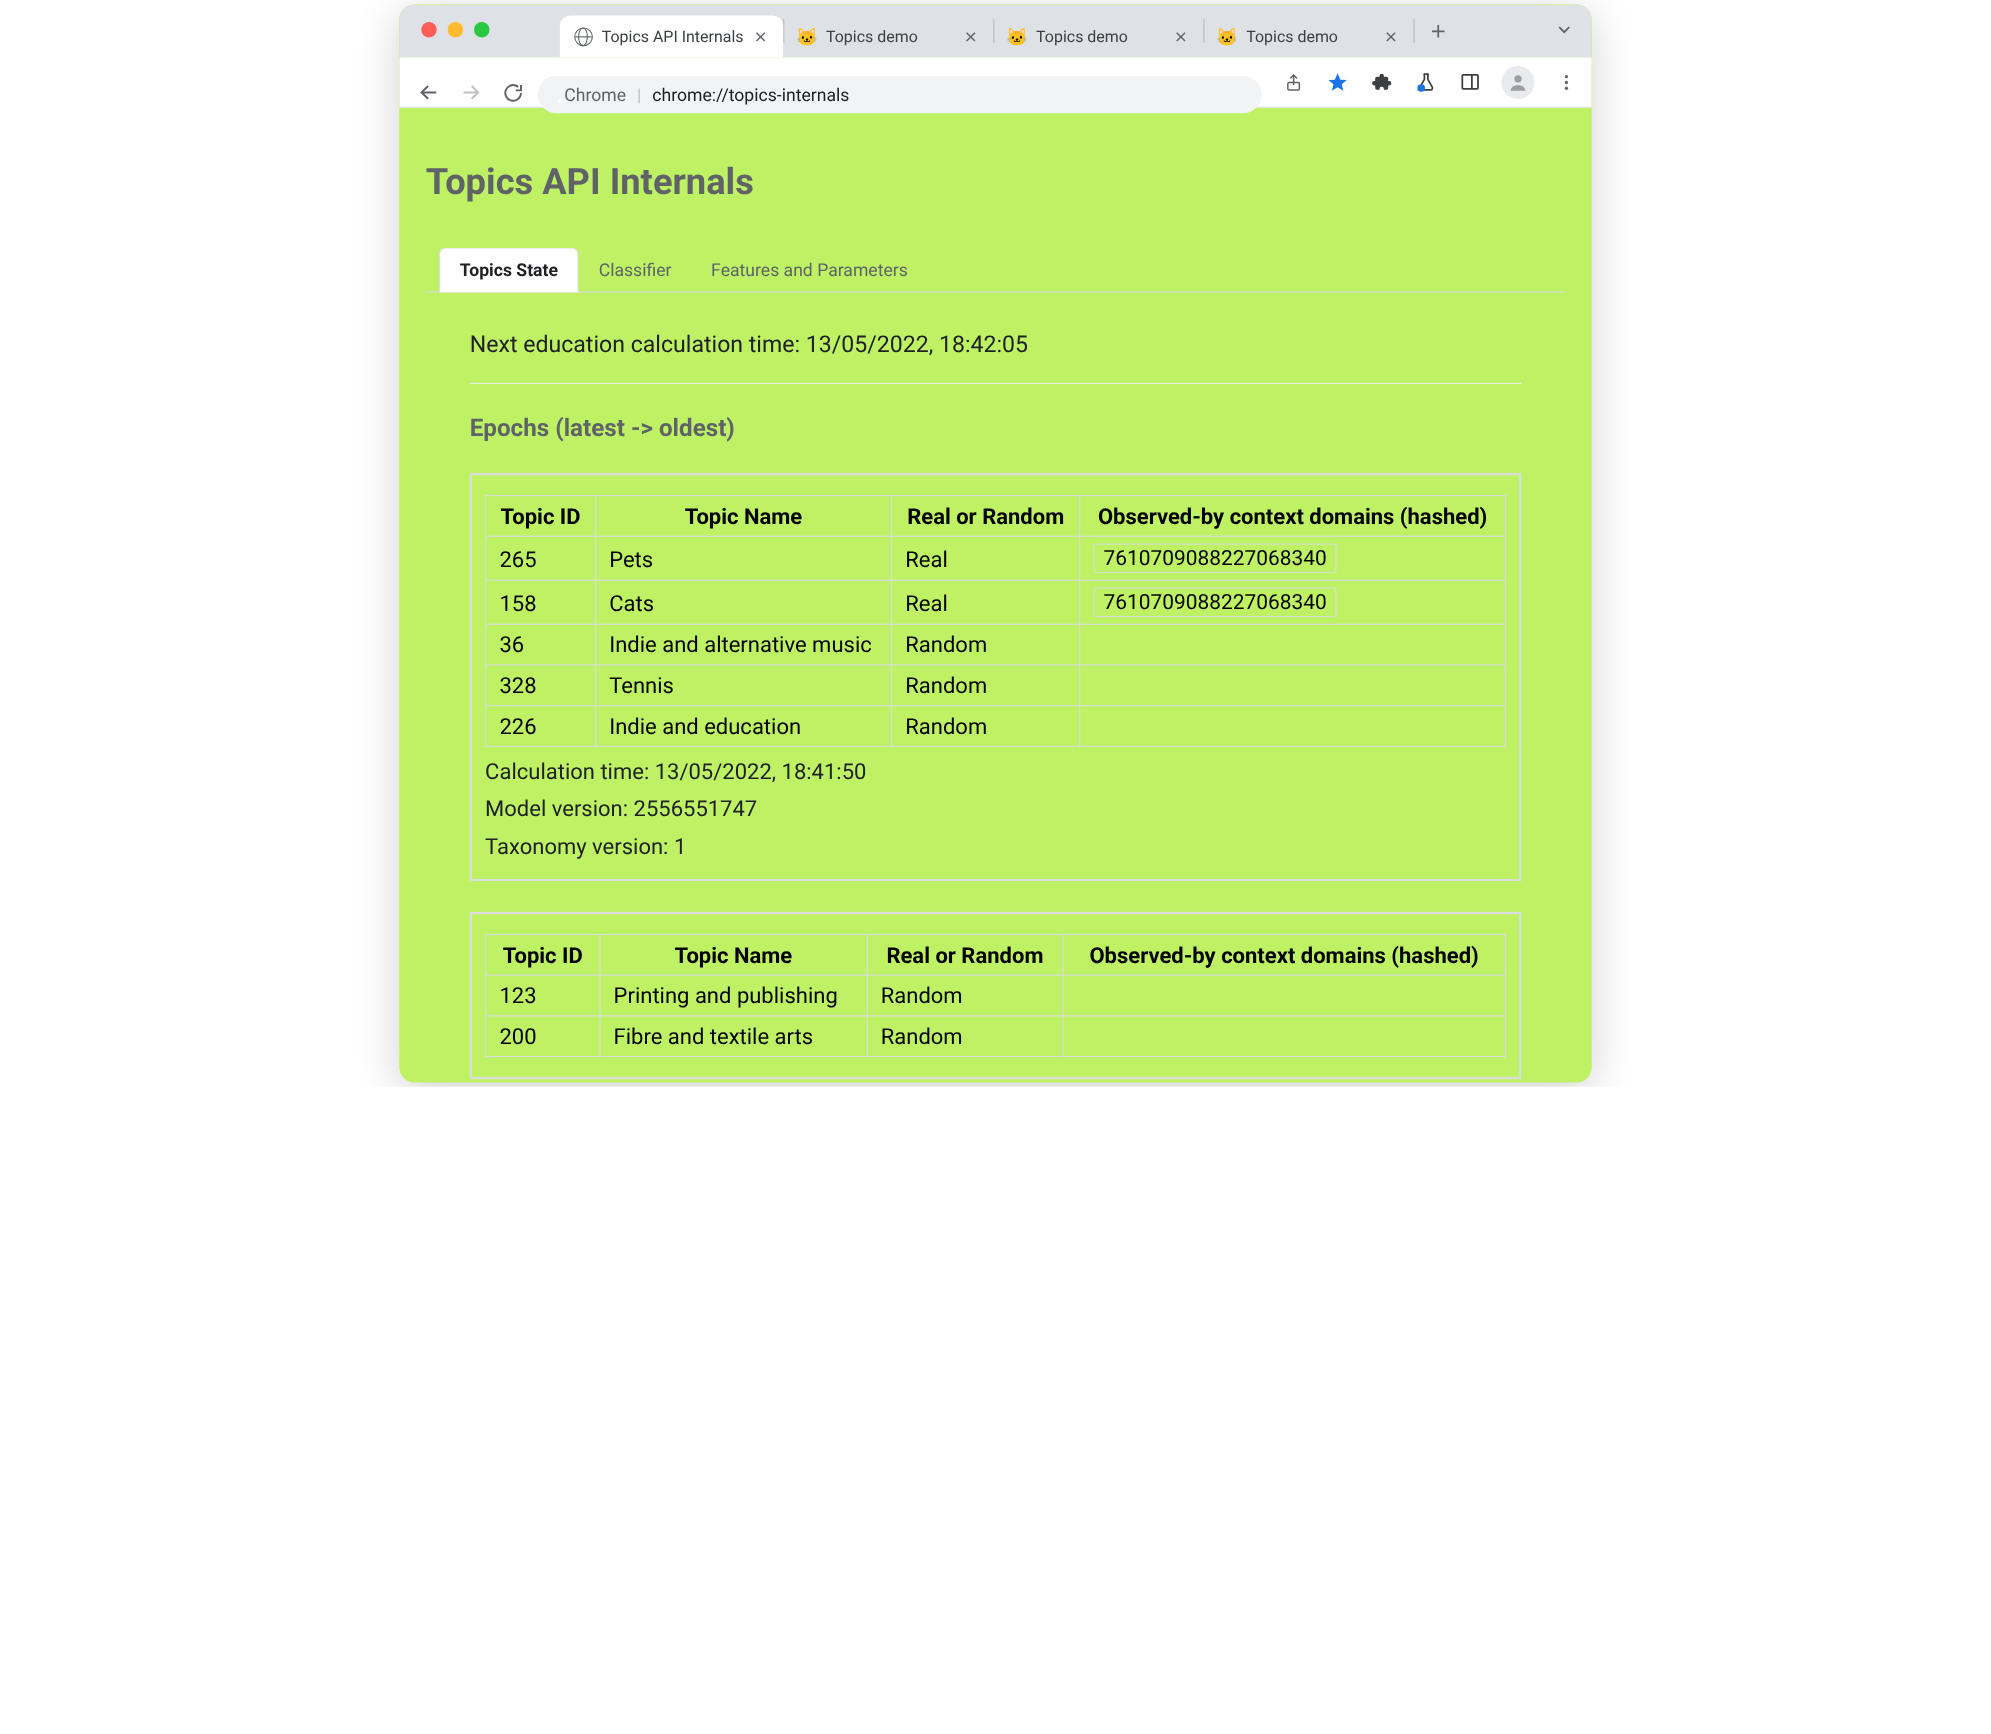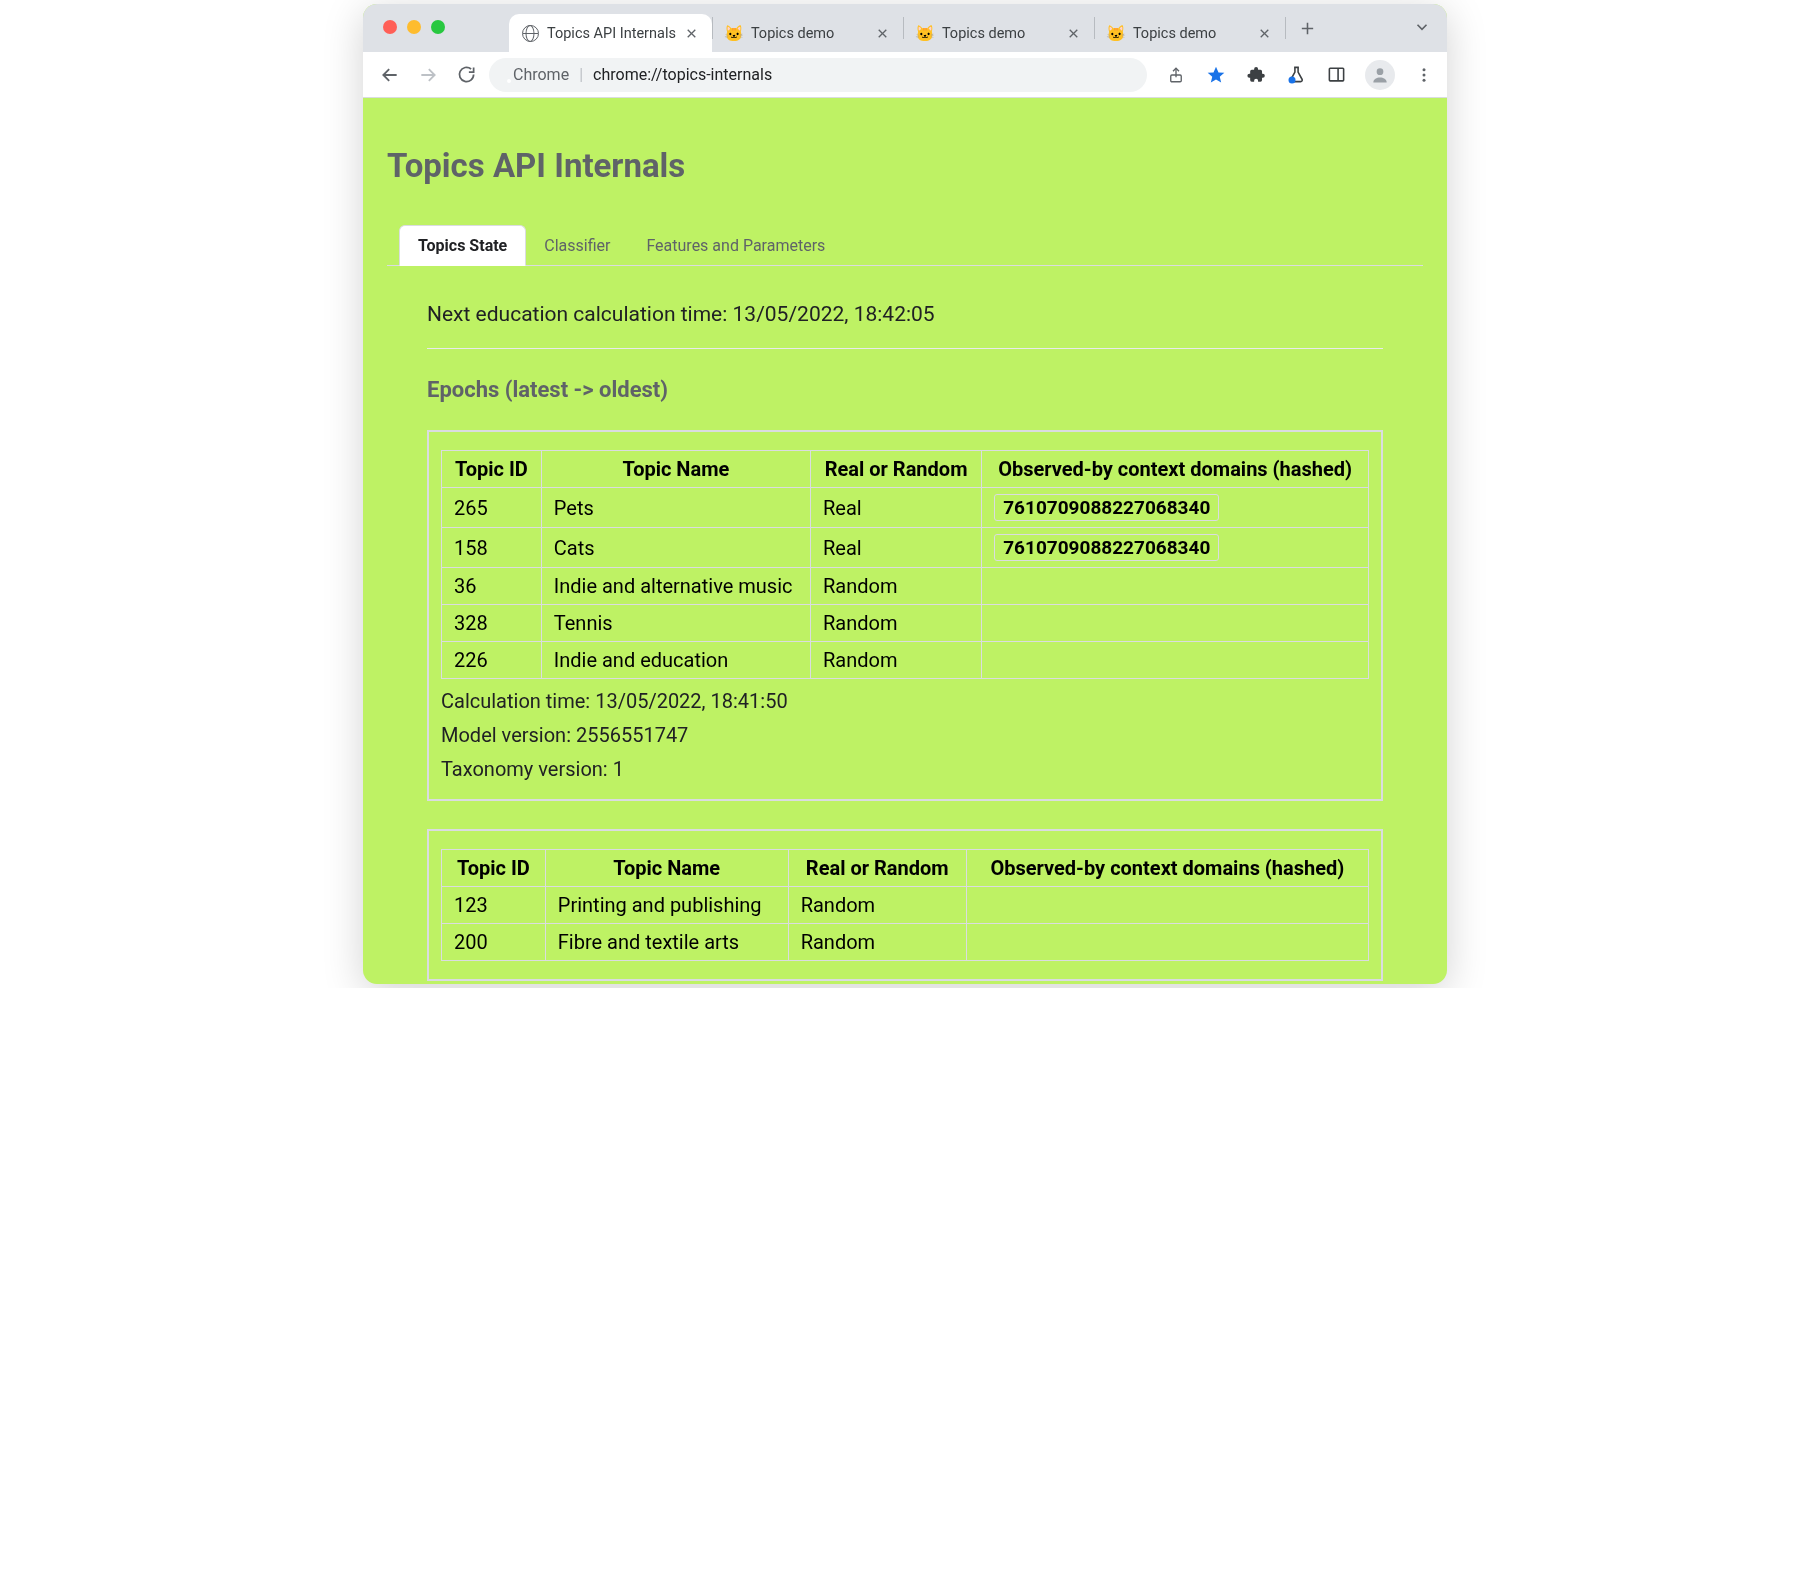--- a/index.html
+++ b/index.html
@@ -62,22 +62,21 @@
 .tab .title { flex:1; white-space:nowrap; overflow:hidden; text-overflow:ellipsis; font-size: 14.5px;}
 .tab .close { width:16px; height:16px; display:flex; align-items:center; justify-content:center; color:#5f6368; font-size:16px;}
 .tab-divider { width:1px; height:22px; background:#b7bbc0; align-self:center;}
 .newtab { width:32px; height:32px; display:flex; align-items:center; justify-content:center; color:#5f6368; font-size:20px; align-self:center; margin-left:6px;}
 .tabs-overflow { position:absolute; right:16px; top:14px; color:#5f6368; font-size:18px;}
 .toolbar {
   background:#fff;
   height:46px;
   border-bottom:1px solid #dadce0;
   display:flex;
-  align-items:center;
-  padding:0 12px;
+  padding:17px 12px;
   gap:8px;
 }
 .nav-btn { width:30px; height:30px; display:flex; align-items:center; justify-content:center; color:#5f6368; font-size:20px; border-radius:50%;}
 .nav-btn.disabled { color:#bdc1c6; }
 .omnibox {
   flex:1;
   height:34px;
   background:#f1f3f4;
   border-radius:17px;
   display:flex;
@@ -155,21 +154,20 @@
   text-align:left;
   vertical-align:middle;
 }
 table.topics th{ font-weight:700; text-align:center; font-size:20px;}
 .hash-chip {
   display:inline-block;
   border:1px solid #dadce0;
   border-radius:3px;
   padding:1px 8px;
   font-size:19px;
-  font-weight:bold;
 }
 .meta-line { font-size:20px; color:#202124; margin-top:10px;}
 
 
 .globe {
   width:17px; height:17px; border:1.5px solid #5f6368; border-radius:50%; position:relative;
 }
 .globe::before{content:"";position:absolute;left:0;right:0;top:50%;height:1.2px;background:#5f6368;}
 .globe::after{content:"";position:absolute;top:-1px;bottom:-1px;left:50%;width:7px;border:1.2px solid #5f6368;border-radius:50%;transform:translateX(-50%);}
 

